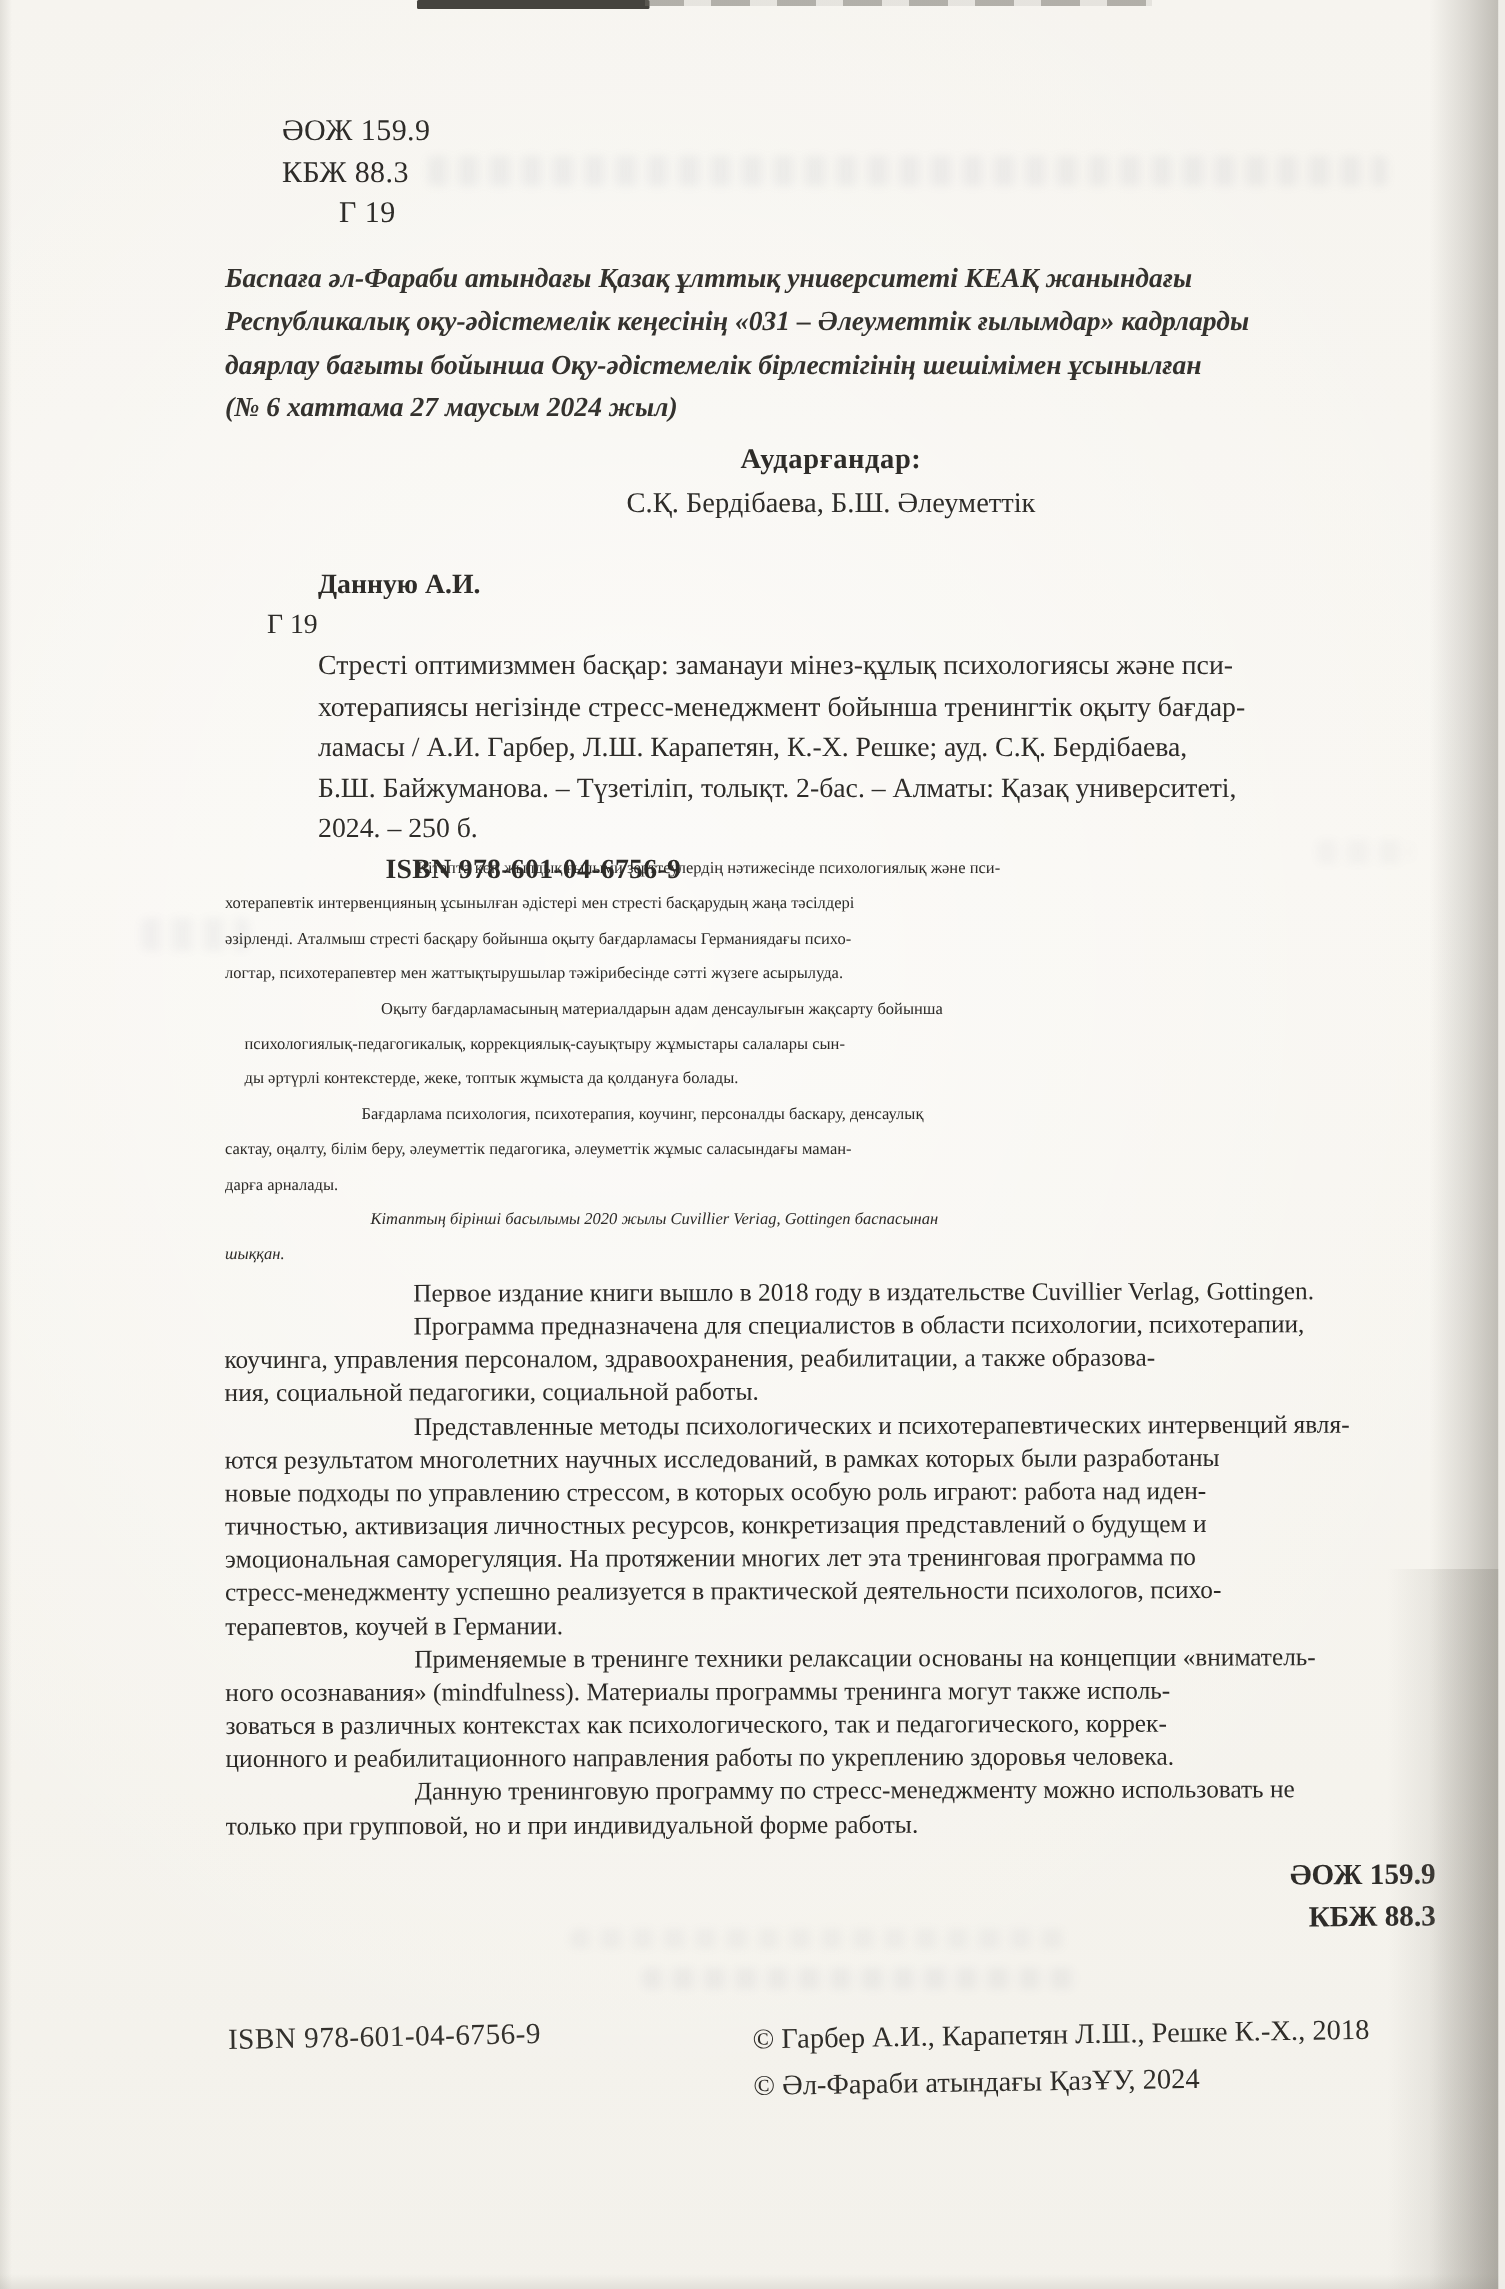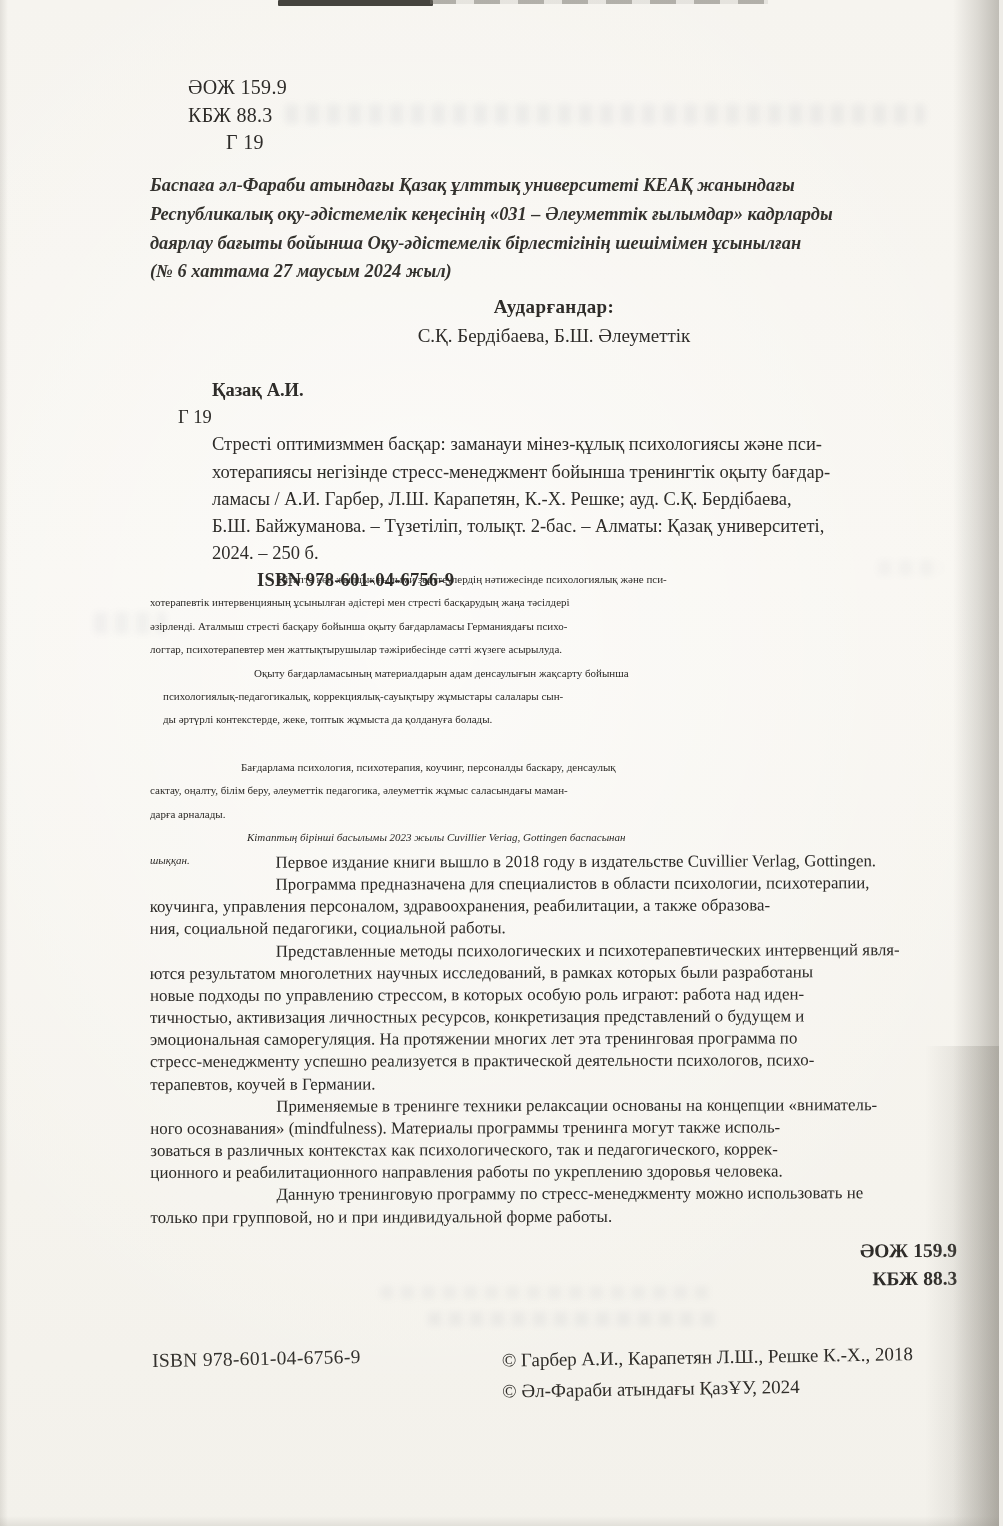--- a/index.html
+++ b/index.html
@@ -54,21 +54,21 @@
   .bib .sign { position: absolute; left: -34px; top: 0; text-indent: 0; }
   .bib .isbn { font-weight: bold; padding-left: 45px; letter-spacing: 0.2px; }
 
   .kk {
     position: absolute; left: 150px; top: 568px; width: 815px;
     font-size: 11px; line-height: 23.4px;
     color: #2c2a27;
   }
   .kk .p1 { text-indent: 128px; }
   .kk .p2 { text-indent: 91px; margin-left: 13px; }
-  .kk .p3 { text-indent: 91px; margin-top: 24px; }
+  .kk .p3 { text-indent: 91px; }
   .kk .note { text-indent: 97px; font-style: italic; }
 
   .ru {
     position: absolute; left: 150px; top: 851px; width: 815px;
     font-size: 16.9px; line-height: 22.15px;
     color: #2c2a27;
     transform: rotate(-0.15deg);
   }
   .ru .par { text-indent: 126px; }
 
@@ -154,21 +154,21 @@
 Республикалық оқу-әдістемелік кеңесінің «031 – Әлеуметтік ғылымдар» кадрларды
 даярлау бағыты бойынша Оқу-әдістемелік бірлестігінің шешімімен ұсынылған
 (№ 6 хаттама 27 маусым 2024 жыл)</div>
 
   <div class="translators">
     <div class="heading">Аударғандар:</div>
     <div>С.Қ. Бердібаева, Б.Ш. Әлеуметтік</div>
   </div>
 
   <div class="bib">
-    <div class="author">Қазақ А.И.</div>
+    <div class="author">Данную А.И.</div>
     <div class="body pre">
       <span class="sign">Г 19</span><span>Стресті оптимизммен басқар: заманауи мінез-құлық психологиясы және пси-
 хотерапиясы негізінде стресс-менеджмент бойынша тренингтік оқыту бағдар-
 ламасы / А.И. Гарбер, Л.Ш. Карапетян, К.-Х. Решке; ауд. С.Қ. Бердібаева,
 Б.Ш. Байжуманова. – Түзетіліп, толықт. 2-бас. – Алматы: Қазақ университеті,
 2024. – 250 б.</span>
     </div>
     <div class="isbn">ISBN 978-601-04-6756-9</div>
   </div>
 
@@ -176,21 +176,21 @@
     <div class="p1 pre">Кітапта көп жылдық ғылыми зерттеулердің нәтижесінде психологиялық және пси-
 хотерапевтік интервенцияның ұсынылған әдістері мен стресті басқарудың жаңа тәсілдері
 әзірленді. Аталмыш стресті басқару бойынша оқыту бағдарламасы Германиядағы психо-
 логтар, психотерапевтер мен жаттықтырушылар тәжірибесінде сәтті жүзеге асырылуда.</div>
     <div class="p2 pre">Оқыту бағдарламасының материалдарын адам денсаулығын жақсарту бойынша
 психологиялық-педагогикалық, коррекциялық-сауықтыру жұмыстары салалары сын-
 ды әртүрлі контекстерде, жеке, топтык жұмыста да қолдануға болады.</div>
     <div class="p3 pre">Бағдарлама психология, психотерапия, коучинг, персоналды баскару, денсаулық
 сактау, оңалту, білім беру, әлеуметтік педагогика, әлеуметтік жұмыс саласындағы маман-
 дарға арналады.</div>
-    <div class="note pre">Кітаптың бірінші басылымы 2023 жылы Cuvillier Veriag, Gottingen баспасынан
+    <div class="note pre">Кітаптың бірінші басылымы 2020 жылы Cuvillier Veriag, Gottingen баспасынан
 шыққан.</div>
   </div>
 
   <div class="ru">
     <div class="par pre">Первое издание книги вышло в 2018 году в издательстве Cuvillier Verlag, Gottingen.</div>
     <div class="par pre">Программа предназначена для специалистов в области психологии, психотерапии,
 коучинга, управления персоналом, здравоохранения, реабилитации, а также образова-
 ния, социальной педагогики, социальной работы.</div>
     <div class="par pre">Представленные методы психологических и психотерапевтических интервенций явля-
 ются результатом многолетних научных исследований, в рамках которых были разработаны

